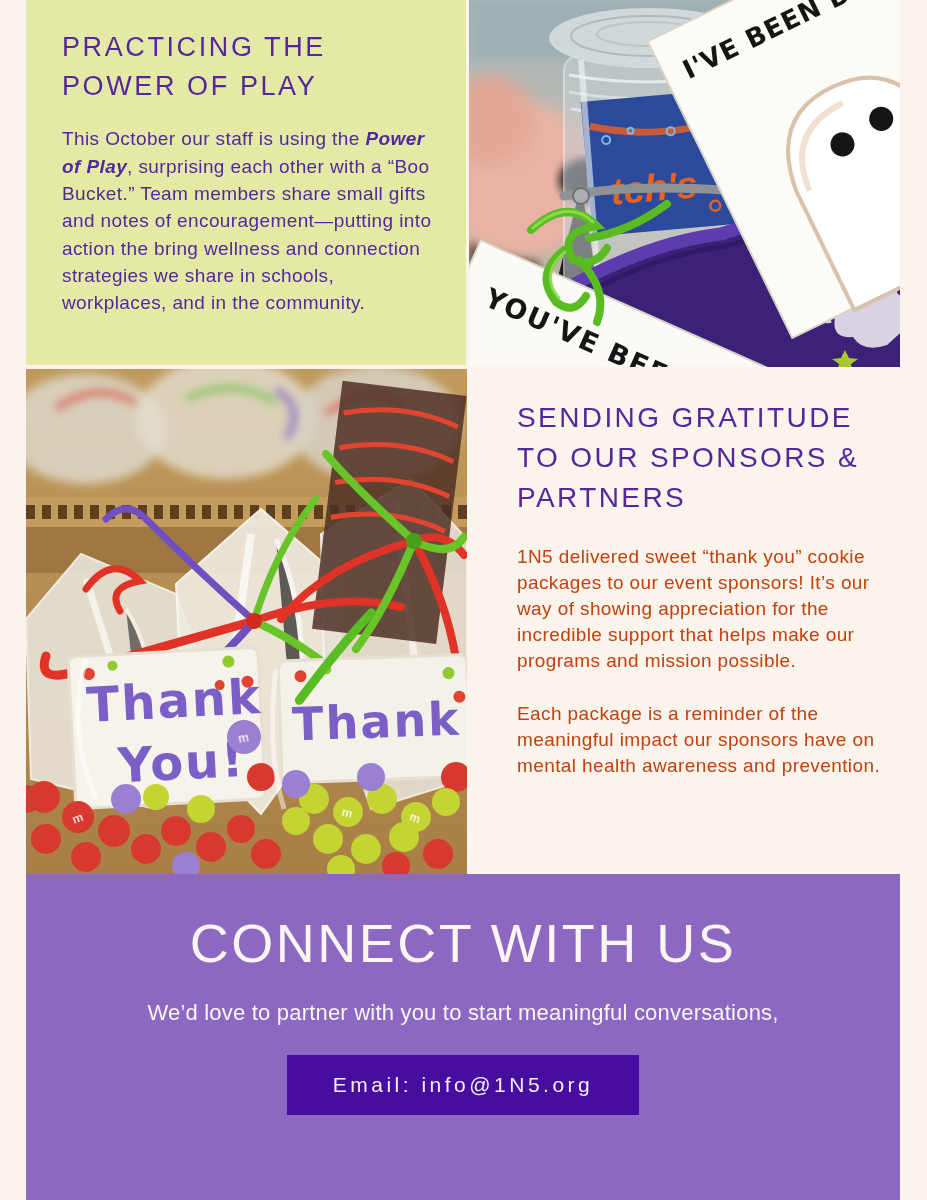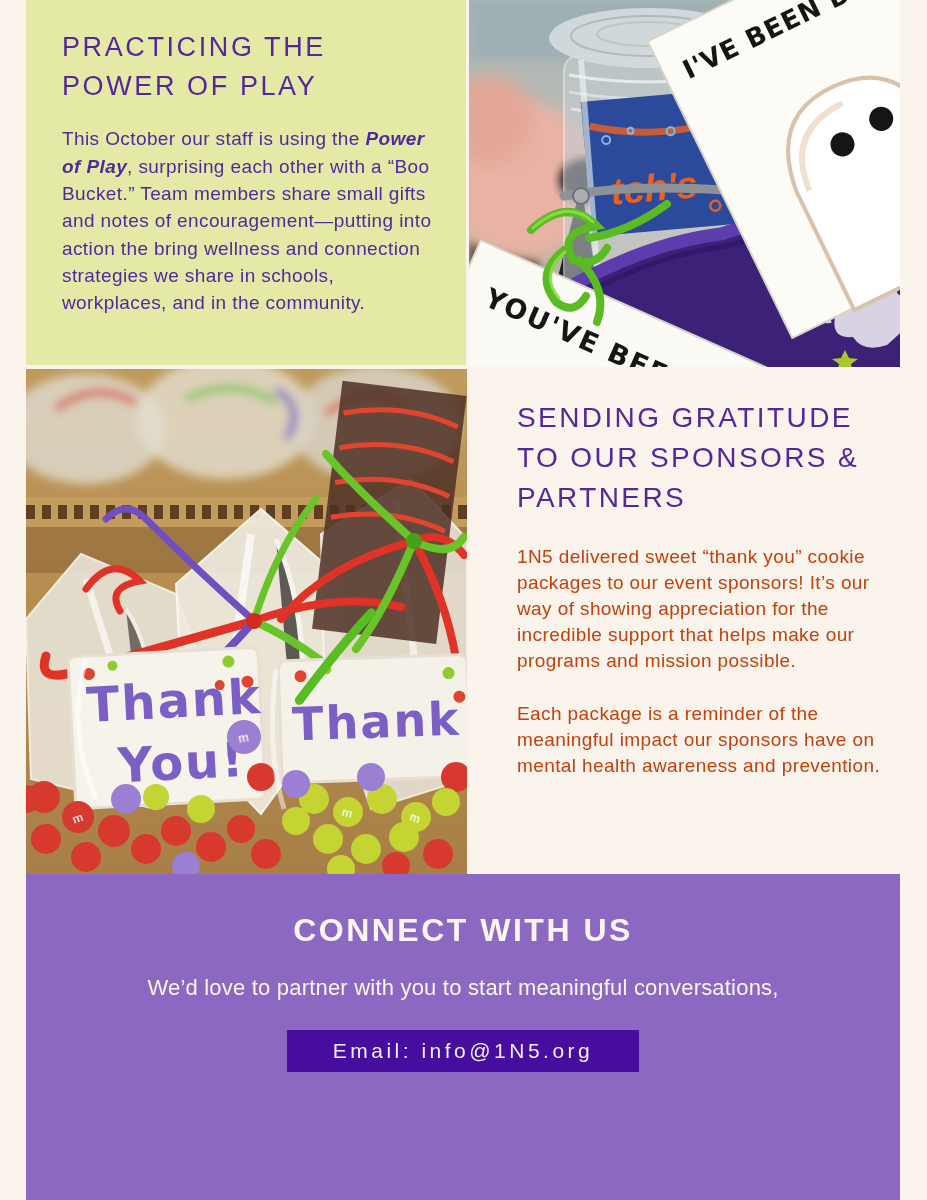--- a/index.html
+++ b/index.html
@@ -65,43 +65,43 @@
   .connect {
     position: absolute;
     left: 26px; top: 874px;
     width: 874px; height: 326px;
     background: #8c68c3;
     text-align: center;
     color: #fdf9f6;
   }
   .connect-title {
     margin-top: 38px;
-    font-size: 32px;
-    font-weight: 700;
+    font-size: 54px;
+    font-weight: 400;
     letter-spacing: 2.5px;
     color: #fbf6f2;
   }
   .connect-paragraph {
     margin-top: 23px;
     font-size: 22px;
     line-height: 1.44;
     letter-spacing: 0.2px;
     color: #faf5f1;
   }
   .connect-paragraph span { display: block; }
   .email-button {
     display: inline-block;
     margin-top: 26px;
     background: #470d9e;
     color: #f4eff7;
     border: none;
     font-family: "Liberation Sans", sans-serif;
     font-size: 21px;
     letter-spacing: 3.5px;
-    padding: 9px 46px;
+    padding: 18px 46px;
     cursor: pointer;
     text-align: center;
   }
 </style>
 </head>
 <body>
 
 <section class="play-box">
   <h1 class="section-title">PRACTICING THE POWER OF PLAY</h1>
   <p>

